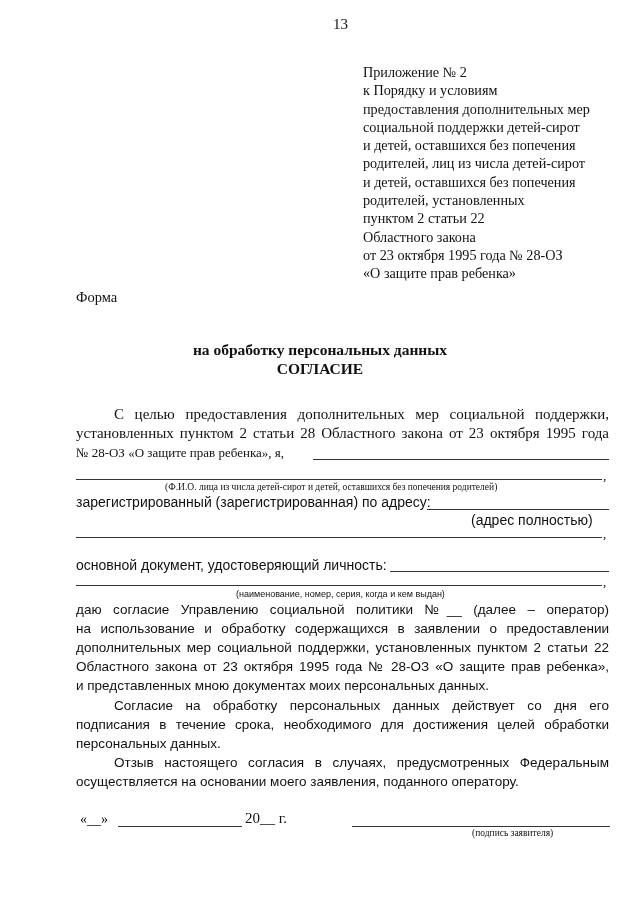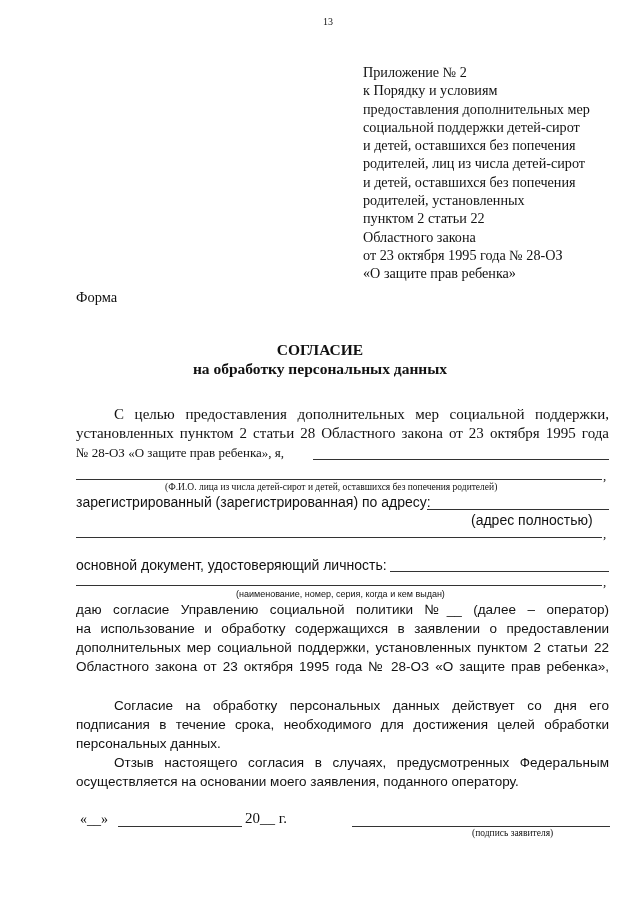--- a/index.html
+++ b/index.html
@@ -1,19 +1,19 @@
 <!DOCTYPE html>
 <html><head>
   <meta charset="utf-8">
   <style>
     html, body { margin: 0; padding: 0; background: #ffffff; }
     body { width: 640px; height: 905px; position: relative; overflow: hidden;
            font-family: "Liberation Serif", "DejaVu Serif", serif; color: #111; }
     .abs { position: absolute; }
-    .page-num { left: 323px; top: 16px; font-size: 10px; }
+    .page-num { left: 333px; top: 16px; font-size: 15px; }
     .appendix { left: 363px; top: 63px; font-size: 14.2px; line-height: 18.3px; }
     .appendix div { white-space: nowrap; }
     .forma { left: 76px; top: 289px; font-size: 14.5px; }
     .title { left: 0; width: 640px; text-align: center; top: 340px; font-weight: bold; font-size: 15.5px; line-height: 19px; }
     .line-text { white-space: nowrap; }
     .blank { position: absolute; height: 0; border-bottom: 1px solid #333; }
     .hint { font-size: 9.5px; position: absolute; white-space: nowrap; font-family: "Liberation Serif", serif; }
     .comma { position: absolute; font-size: 13px; }
     .para { position: absolute; left: 76px; width: 533px; font-size: 15px; line-height: 19px; }
     .para .ln { display: block; text-align: justify; text-align-last: justify; white-space: nowrap; }
@@ -38,22 +38,22 @@
     <div>родителей, установленных</div>
     <div>пунктом 2 статьи 22</div>
     <div>Областного закона</div>
     <div>от 23 октября 1995 года № 28-ОЗ</div>
     <div>«О защите прав ребенка»</div>
   </div>
 
   <div class="abs forma">Форма</div>
 
   <div class="abs title">
+    <div>на обработку персональных данных</div>
     <div>СОГЛАСИЕ</div>
-    <div>на обработку персональных данных</div>
   </div>
 
   <div class="para" style="top:405px;">
     <span class="ln indent">С целью предоставления дополнительных мер социальной поддержки,</span>
     <span class="ln">установленных пунктом 2 статьи 28 Областного закона от 23 октября 1995 года</span>
   </div>
   <div class="abs line-text" style="left:76px; top:443px; font-size:13px; line-height:19px;">№ 28-ОЗ «О защите прав ребенка», я,</div>
   <div class="blank" style="left:313px; width:296px; top:459px;"></div>
   <div class="blank" style="left:76px; width:526px; top:479px;"></div>
   <div class="comma" style="left:603px; top:468px;">,</div>
@@ -69,20 +69,21 @@
   <div class="blank" style="left:390px; width:219px; top:571px;"></div>
   <div class="blank" style="left:76px; width:526px; top:585px;"></div>
   <div class="comma" style="left:603px; top:574px;">,</div>
   <div class="hint" style="left:236px; top:589px; font-family:'Liberation Sans','DejaVu Sans',sans-serif; font-size:9px;">(наименование, номер, серия, когда и кем выдан)</div>
 
   <div class="para" style="top:600px; font-family:'Liberation Sans','DejaVu Sans',sans-serif; font-size:13.5px;">
     <span class="ln">даю согласие Управлению социальной политики №__ (далее – оператор)</span>
     <span class="ln">на использование и обработку содержащихся в заявлении о предоставлении</span>
     <span class="ln">дополнительных мер социальной поддержки, установленных пунктом 2 статьи 22</span>
     <span class="ln">Областного закона от 23 октября 1995 года № 28-ОЗ «О защите прав ребенка»,</span>
+    <span class="ln last">и представленных мною документах моих персональных данных.</span>
   </div>
 
   <div class="para" style="top:696px; font-family:'Liberation Sans','DejaVu Sans',sans-serif; font-size:13.5px;">
     <span class="ln indent">Согласие на обработку персональных данных действует со дня его</span>
     <span class="ln">подписания в течение срока, необходимого для достижения целей обработки</span>
     <span class="ln last">персональных данных.</span>
   </div>
 
   <div class="para" style="top:753px; font-family:'Liberation Sans','DejaVu Sans',sans-serif; font-size:13.5px;">
     <span class="ln indent">Отзыв настоящего согласия в случаях, предусмотренных Федеральным</span>

